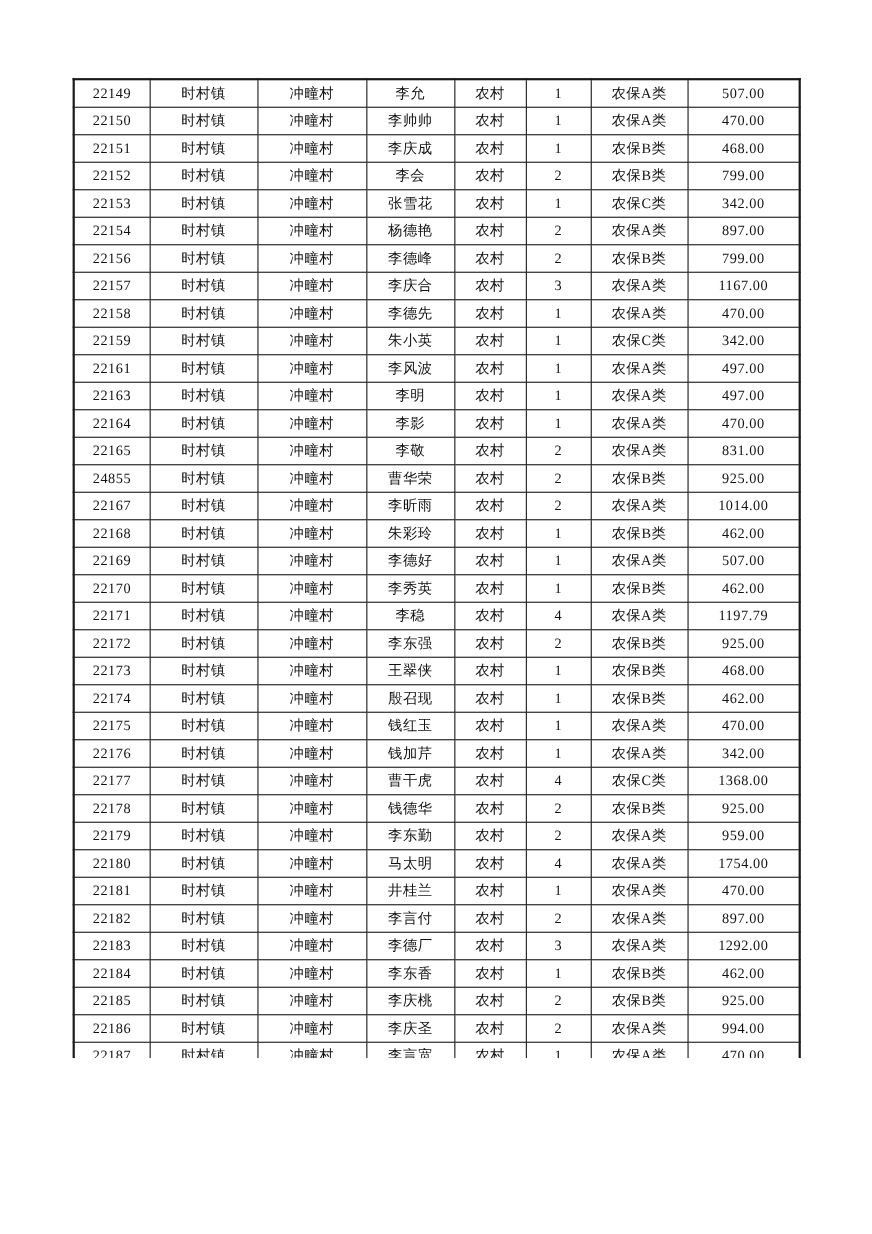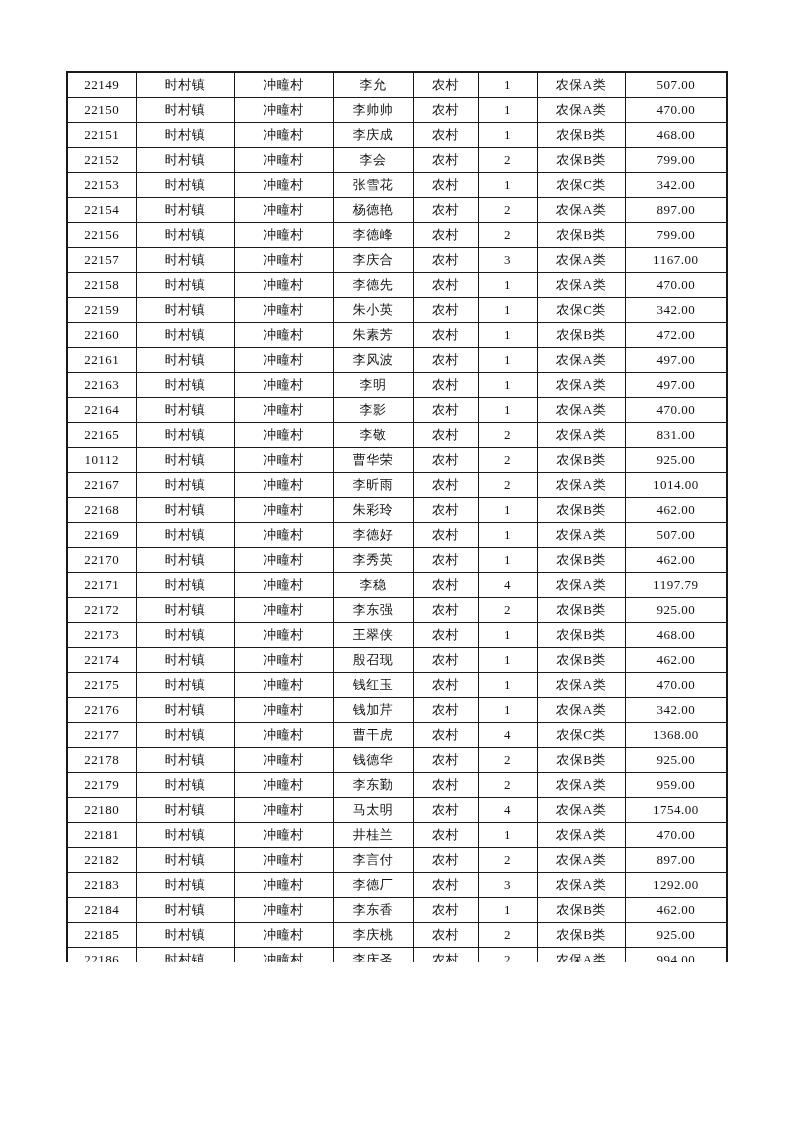--- a/index.html
+++ b/index.html
@@ -155,30 +155,20 @@
           <td>22159</td>
           <td>时村镇</td>
           <td>冲疃村</td>
           <td>朱小英</td>
           <td>农村</td>
           <td>1</td>
           <td>农保C类</td>
           <td>342.00</td>
         </tr>
         <tr>
-          <td>22160</td>
-          <td>时村镇</td>
-          <td>冲疃村</td>
-          <td>朱素芳</td>
-          <td>农村</td>
-          <td>1</td>
-          <td>农保B类</td>
-          <td>472.00</td>
-        </tr>
-        <tr>
           <td>22161</td>
           <td>时村镇</td>
           <td>冲疃村</td>
           <td>李风波</td>
           <td>农村</td>
           <td>1</td>
           <td>农保A类</td>
           <td>497.00</td>
         </tr>
         <tr>
@@ -205,21 +195,21 @@
           <td>22165</td>
           <td>时村镇</td>
           <td>冲疃村</td>
           <td>李敬</td>
           <td>农村</td>
           <td>2</td>
           <td>农保A类</td>
           <td>831.00</td>
         </tr>
         <tr>
-          <td>10112</td>
+          <td>24855</td>
           <td>时村镇</td>
           <td>冲疃村</td>
           <td>曹华荣</td>
           <td>农村</td>
           <td>2</td>
           <td>农保B类</td>
           <td>925.00</td>
         </tr>
         <tr>
           <td>22167</td>

